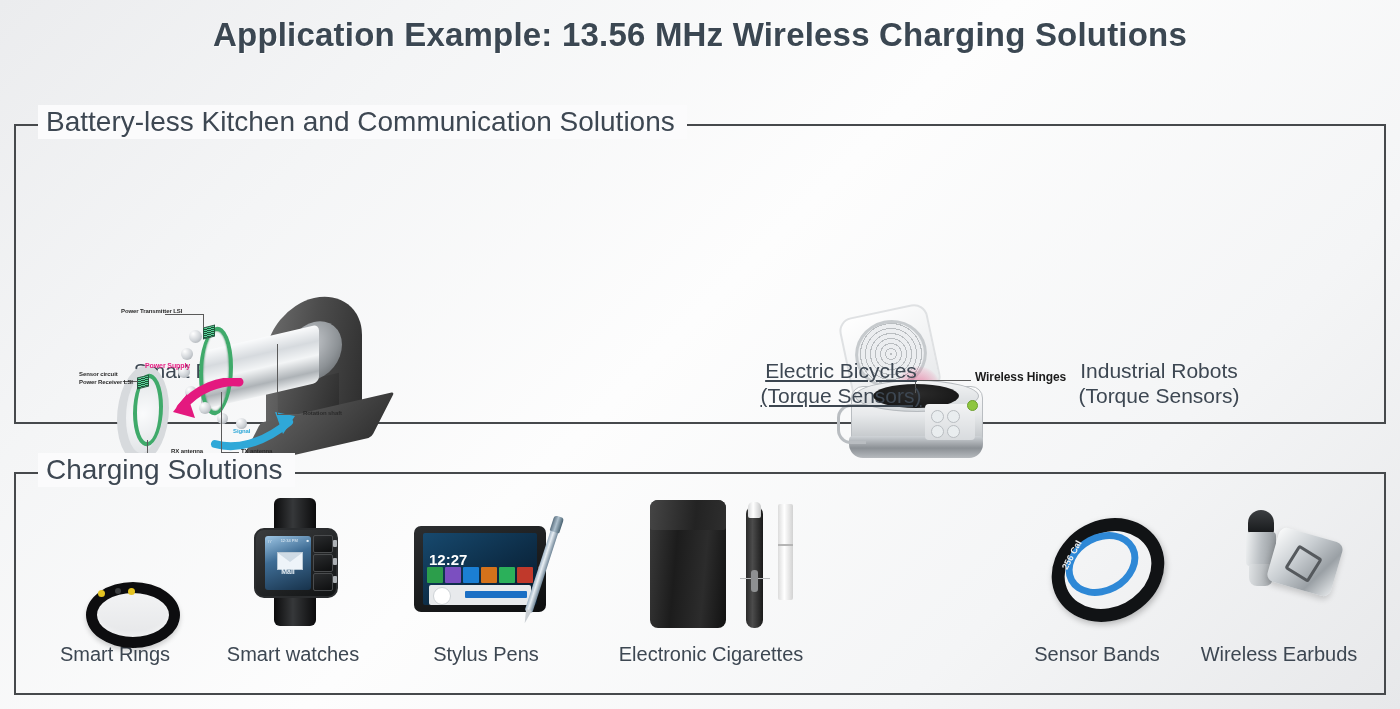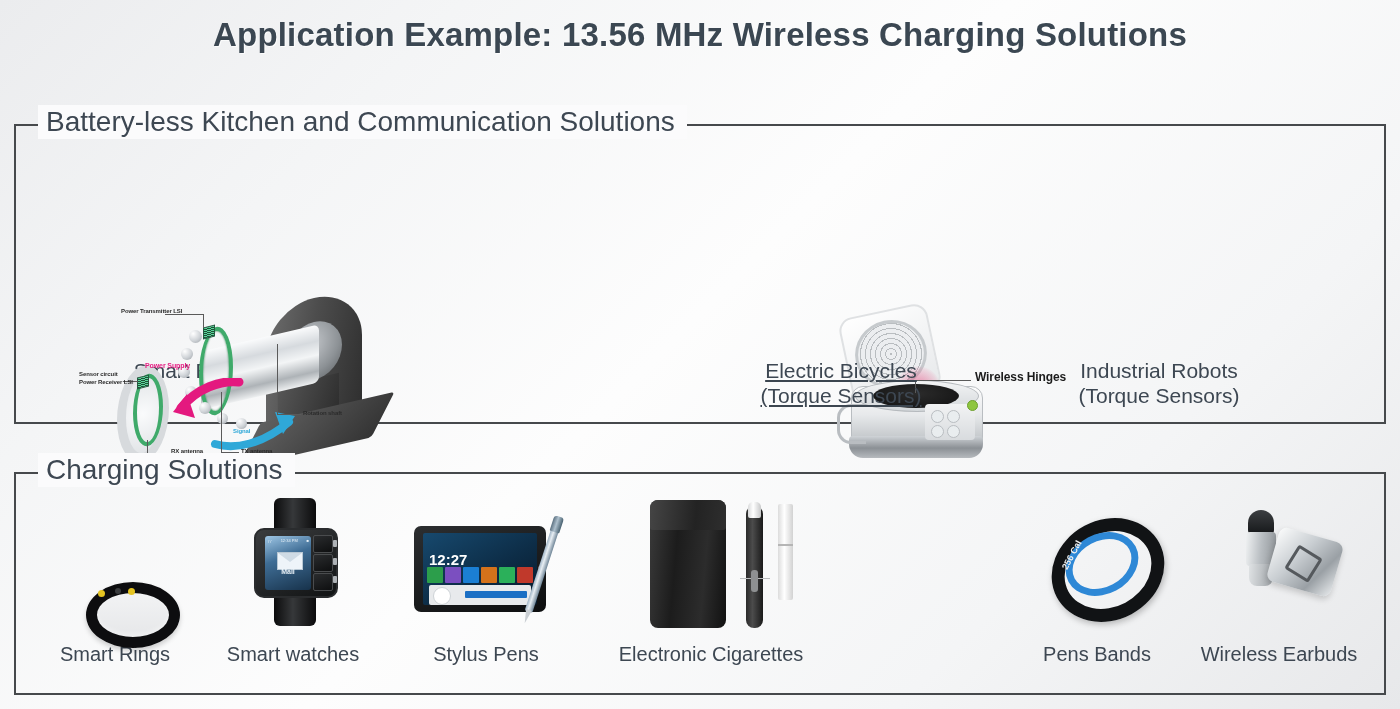--- a/index.html
+++ b/index.html
@@ -542,21 +542,21 @@
 
 
       <div class="item" style="left:1002px;top:6px;width:158px;">
         <div class="item-art" style="width:158px;height:162px;position:relative;">
           <div class="band" style="left:32px;top:30px;">
             <div class="band-o"></div>
             <div class="band-i"></div>
             <div class="band-txt">256 Cal</div>
           </div>
         </div>
-        <div class="item-label">Pens Bands</div>
+        <div class="item-label">Sensor Bands</div>
       </div>
 
       <div class="item" style="left:1160px;top:6px;width:206px;">
         <div class="item-art" style="width:206px;height:162px;position:relative;">
           <div style="position:absolute;left:38px;top:26px;width:136px;height:110px;">
             <div class="bud">
               <div class="bud-top"></div>
               <div class="bud-mid"></div>
               <div class="bud-bot"></div>
             </div>

